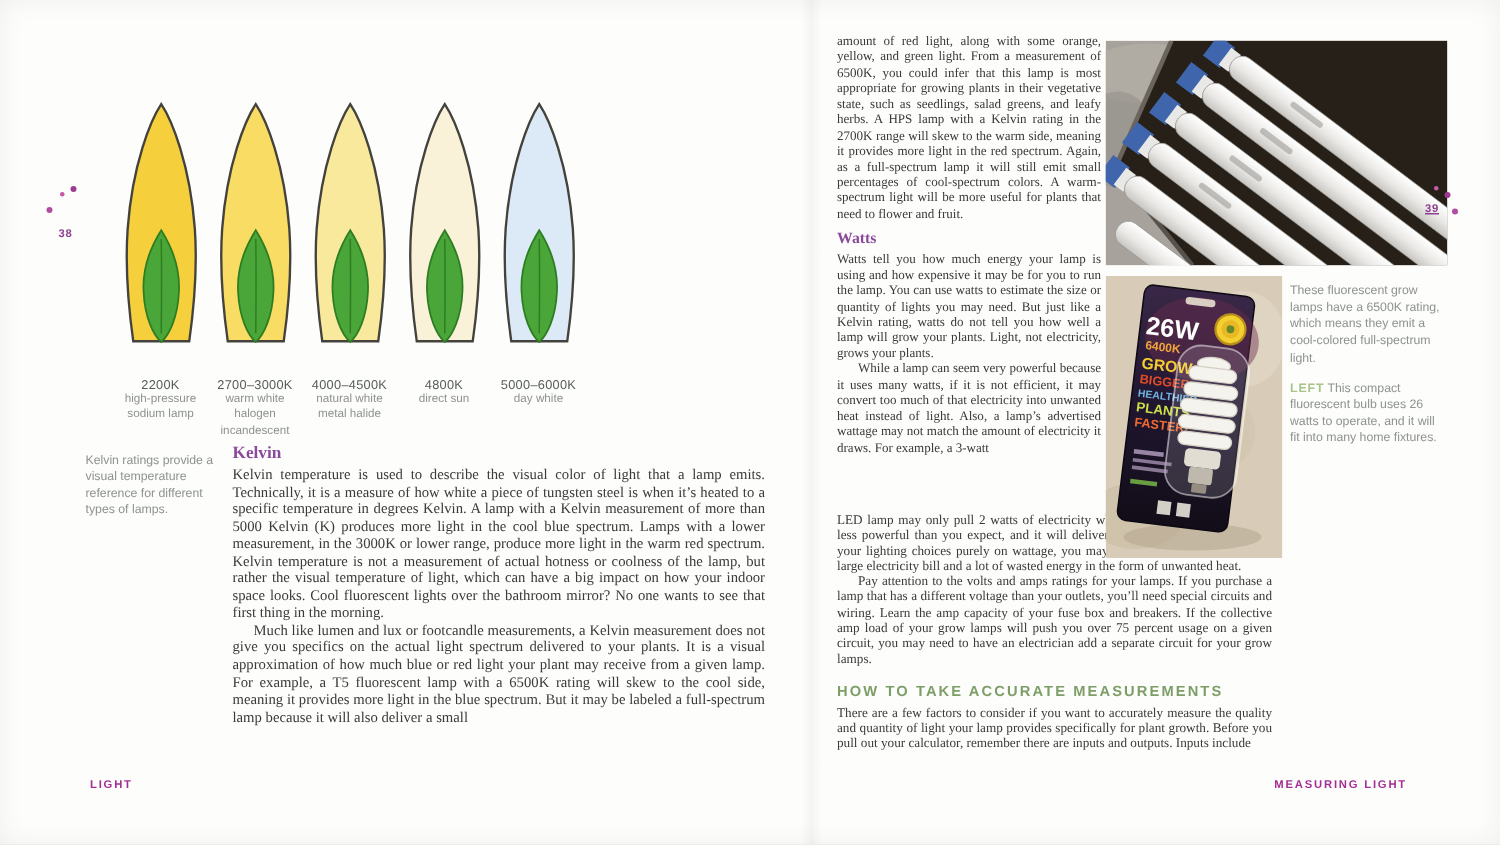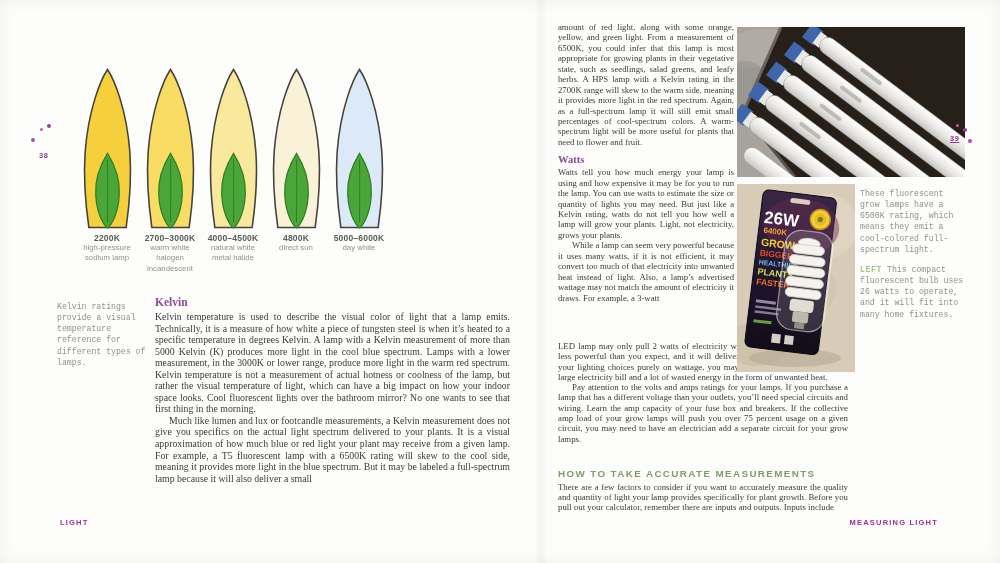--- a/index.html
+++ b/index.html
@@ -13,50 +13,50 @@
     content:"";position:absolute;left:534px;top:0;width:14px;height:563px;
     background:linear-gradient(to right,rgba(0,0,0,0),rgba(0,0,0,.035),rgba(0,0,0,0));
     pointer-events:none;
   }
   .abs{position:absolute;}
 
   
   .lamps-row{left:78px;top:68px;width:372px;display:flex;gap:5px;}
   .lamp-col{width:58px;text-align:center;}
   .lamp-col svg{display:block;margin:0 auto;}
-  .lamp-temp{display:block;margin-top:4px;font-family:"Liberation Sans",sans-serif;
-    font-size:8.5px;font-weight:bold;color:#555c55;letter-spacing:.2px;white-space:nowrap;}
+  .lamp-temp{display:block;margin-top:22px;font-family:"Liberation Sans",sans-serif;
+    font-size:8.5px;font-weight:normal;color:#555c55;letter-spacing:.2px;white-space:nowrap;}
   .desc-line{display:block;font-family:"Liberation Sans",sans-serif;font-size:7.8px;
     color:#8d938e;line-height:1.32;white-space:nowrap;}
 
   
   .orn{position:absolute;border-radius:50%;}
   .pagenum{position:absolute;font-family:"Liberation Sans",sans-serif;font-size:7.5px;
     font-weight:bold;color:#8e3f90;letter-spacing:.5px;}
 
   
   .caption{font-family:"Liberation Sans",sans-serif;font-size:8.2px;color:#8d938e;
     line-height:1.36;}
-  .caption p{margin:0 0 9px 0;font-family:Liberation Mono, monospace;}
+  .caption p{margin:0 0 9px 0;}
   .cap-label{font-weight:bold;color:#a7c489;letter-spacing:.6px;}
 
   
   .body-left{left:155px;top:296px;width:355px;}
   .h-purple{font-size:11.5px;font-weight:bold;color:#8a4a9c;margin:0 0 3px 0;}
   .body-left p{margin:0;font-size:9.8px;line-height:1.18;text-align:justify;}
   .indent{text-indent:14px;}
 
   .rp-col1{left:558px;top:22px;width:176px;}
   .rp-col1 p{margin:0;font-size:8.7px;line-height:1.2;text-align:justify;}
   .rp-col1 .h-purple{font-size:10.5px;margin:7px 0 2px 0;}
 
   .rp-wide{left:558px;top:341px;width:290px;}
   .rp-wide p{margin:0;font-size:8.8px;line-height:1.17;text-align:justify;}
   .h-green{font-family:"Liberation Sans",sans-serif;font-size:9.8px;font-weight:bold;
-    color:#7d9e67;letter-spacing:1.4px;margin:24px 0 3px 0;}
+    color:#7d9e67;letter-spacing:1.4px;margin:12px 0 3px 0;}
 
   
   .footer{position:absolute;top:518px;font-family:"Liberation Sans",sans-serif;
     font-size:7.5px;font-weight:bold;color:#a52d97;letter-spacing:1.2px;}
 
   
   .photo{position:absolute;overflow:hidden;}
   .photo svg{display:block;}
 </style>
 </head>

